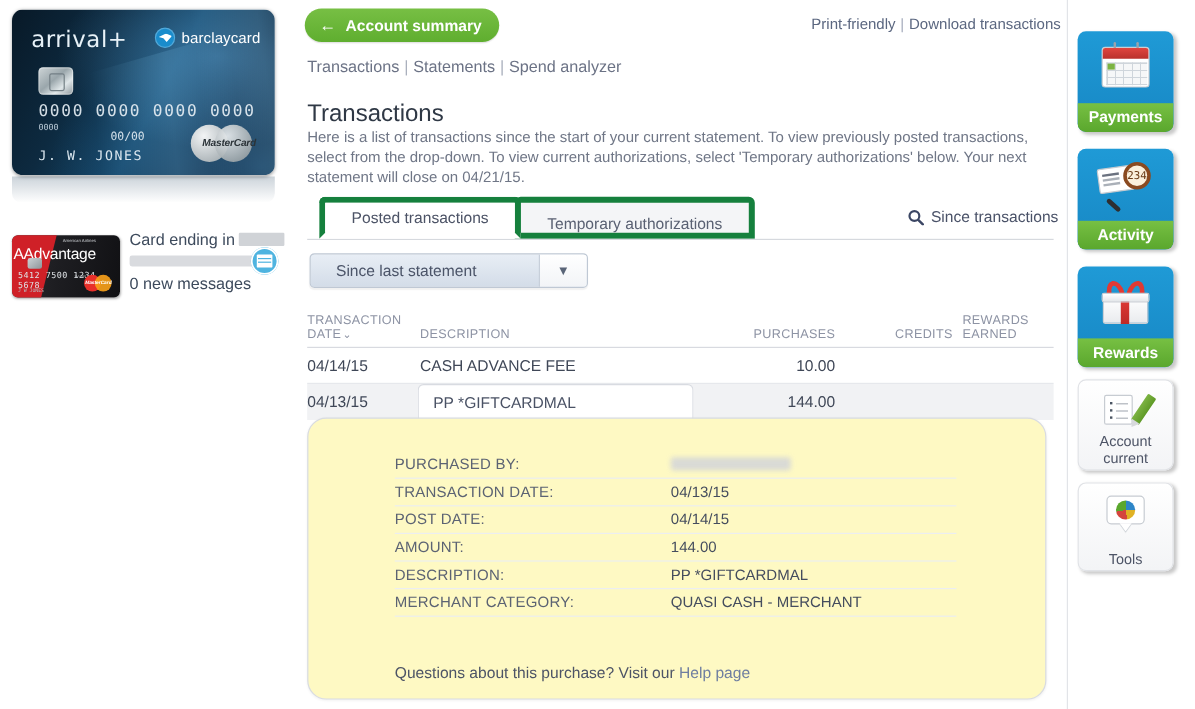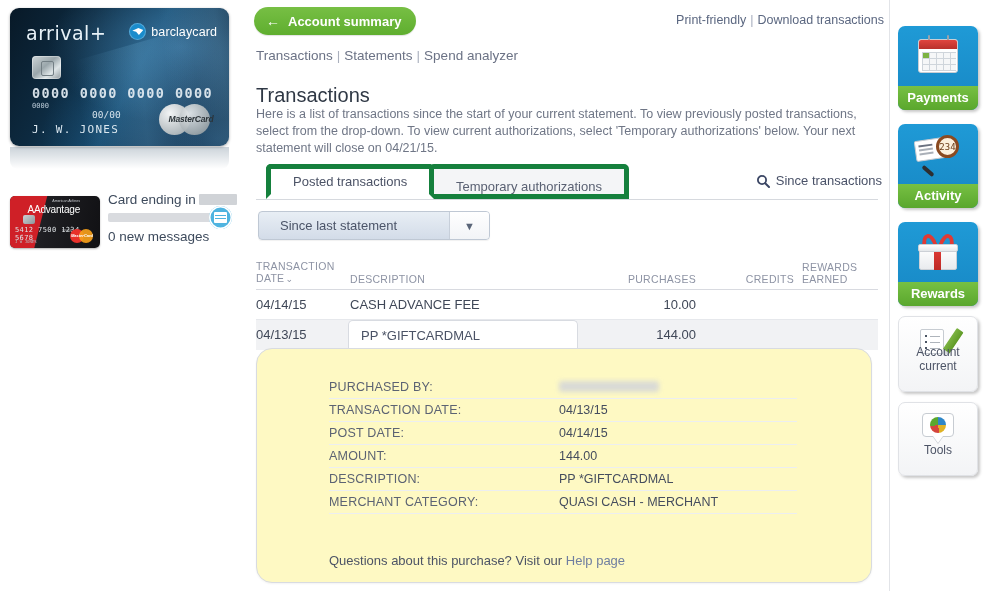--- a/index.html
+++ b/index.html
@@ -55,21 +55,21 @@
     position: absolute; left: 22px; top: 48px; width: 29px; height: 23px; border-radius: 4px;
     background: linear-gradient(140deg, #cfd6d8 0%, #9aa6ab 45%, #dfe6e8 70%, #8d979c 100%);
     box-shadow: inset 0 0 0 1px rgba(255,255,255,.35);
   }
   .card-chip::before {
     content:""; position:absolute; left:9px; top:5px; width:11px; height:13px;
     border:1px solid #737f85; border-radius:2px;
   }
   .card-numbers {
     position: absolute; left: 22px; top: 77px; color: #e6eef4; font-size: 13.5px;
-    letter-spacing: 1.4px; font-family: "DejaVu Sans Mono", monospace; opacity: .92; font-weight: bold;
+    letter-spacing: 1.4px; font-family: "DejaVu Sans Mono", monospace; opacity: .92;
   }
   .card-minor { position: absolute; left: 22px; top: 94px; color: #b9c9d6; font-size: 7px; font-family: "DejaVu Sans Mono", monospace; }
   .card-exp { position: absolute; left: 82px; top: 101px; color: #d4e1ea; font-size: 9.5px; font-family: "DejaVu Sans Mono", monospace; }
   .card-name {
     position: absolute; left: 22px; top: 115px; color: #dbe7ef; font-size: 11px;
     letter-spacing: 1.3px; font-family: "DejaVu Sans Mono", monospace;
   }
   .card-mc { position: absolute; right: 12px; bottom: 9px; width: 58px; height: 36px; }
   .card-mc .c1, .card-mc .c2 { position: absolute; top: 3px; width: 31px; height: 31px; border-radius: 50%; }
   .card-mc .c1 { left: 0; background: radial-gradient(circle at 35% 30%, #f2f4f5, #aeb6ba 75%, #8d9599); }
@@ -86,21 +86,21 @@
   
   .card-small {
     position: absolute; left: 10px; top: 196px; width: 90px; height: 52px; border-radius: 5px;
     background: linear-gradient(100deg, #2b2b2f 0%, #1d1d21 45%, #111114 100%);
     overflow: hidden; box-shadow: 0 1px 2px rgba(0,0,0,.3);
   }
   .card-small .redwedge {
     position: absolute; left: -10px; top: -6px; width: 40px; height: 70px; background: #cf2027;
     transform: skewX(-14deg);
   }
-  .cs-aa { position: absolute; right: 20px; top: 8px; color: #fff; font-size: 10px; letter-spacing: -.2px; }
+  .cs-aa { position: absolute; right: 20px; top: 8px; color: #fff; font-size: 13px; letter-spacing: -.2px; }
   .cs-tag { position: absolute; right: 20px; top: 3px; color: #c9ccd0; font-size: 3.6px; }
   .cs-chip { position: absolute; left: 13px; top: 19px; width: 12px; height: 9px; border-radius: 2px;
              background: linear-gradient(140deg,#cdd3d6,#8d9599); }
   .cs-num { position: absolute; left: 5px; top: 30px; color: #dfe3e6; font-size: 7px;
             letter-spacing: .4px; font-family: "DejaVu Sans Mono", monospace; }
   .cs-world { position: absolute; right: 22px; top: 33px; color: #c6cacd; font-size: 3.4px; letter-spacing: .6px; }
   .cs-name { position: absolute; left: 5px; top: 43px; color: #b7bdc2; font-size: 4px; font-family: "DejaVu Sans Mono", monospace; }
   .cs-mc { position: absolute; right: 4px; bottom: 4px; width: 26px; height: 16px; }
   .cs-mc .d1, .cs-mc .d2 { position: absolute; top: 1px; width: 14px; height: 14px; border-radius: 50%; }
   .cs-mc .d1 { left: 0; background: #e8302a; }
@@ -251,21 +251,21 @@
     position: absolute; left: 0; bottom: 0; width: 80px; height: 24px;
     background: linear-gradient(to bottom, #77c043 0%, #5aa72d 100%);
     color: #fff; font-size: 13px; font-weight: bold; text-align: center; line-height: 24px;
   }
   .rail-tile.white {
     background: linear-gradient(to bottom, #ffffff 0%, #f3f4f6 100%);
     border: 1px solid #e0e2e6;
   }
   .rail-tile.white .tile-icon { position: absolute; left: 0; top: 8px; width: 78px; height: 36px; }
   .rail-tile.white .tile-label {
-    position: absolute; left: 0; bottom: 18px; width: 78px; text-align: center;
+    position: absolute; left: 0; bottom: 2px; width: 78px; text-align: center;
     color: #4d5466; font-size: 12px; line-height: 14px;
   }
   #tile-payments { top: 26px; }
   #tile-activity { top: 124px; }
   #tile-rewards  { top: 222px; }
   #tile-account-settings { top: 316px; height: 76px; }
   #tile-tools { top: 402px; height: 74px; }
 
   
   .ic { position: absolute; left: 50%; transform: translateX(-50%); }

